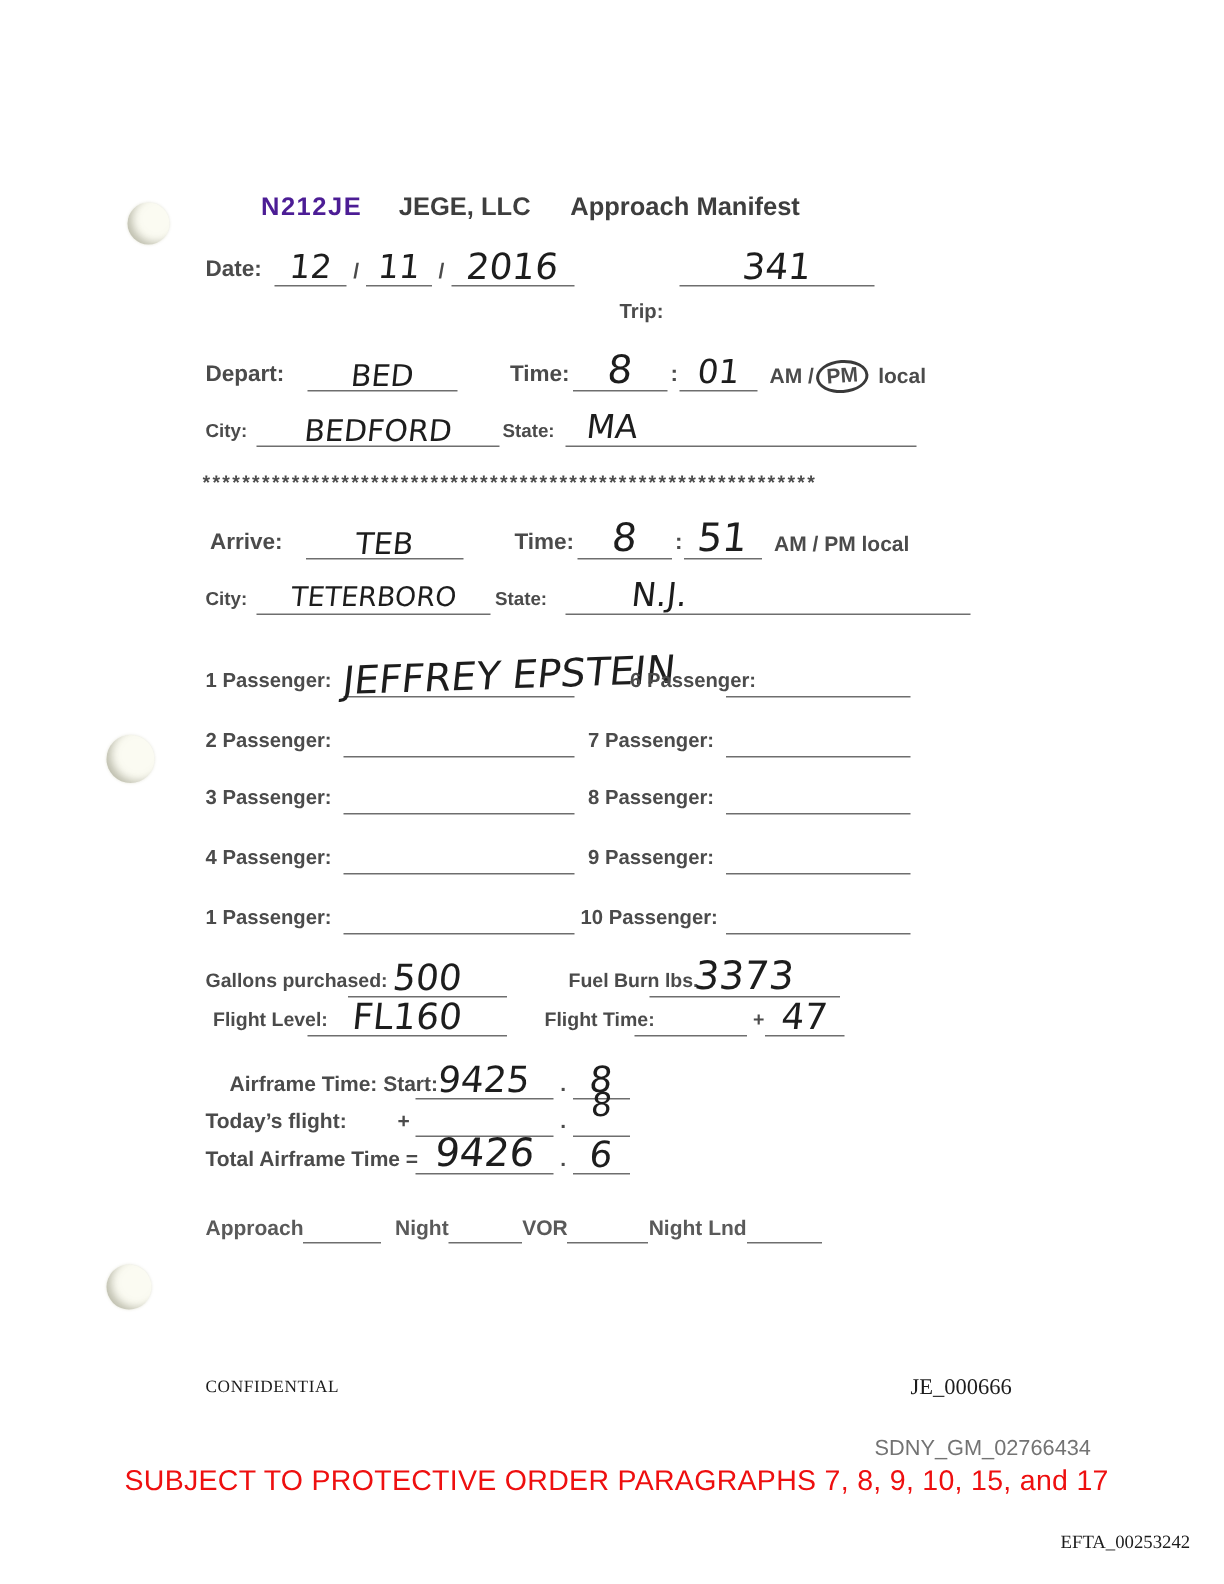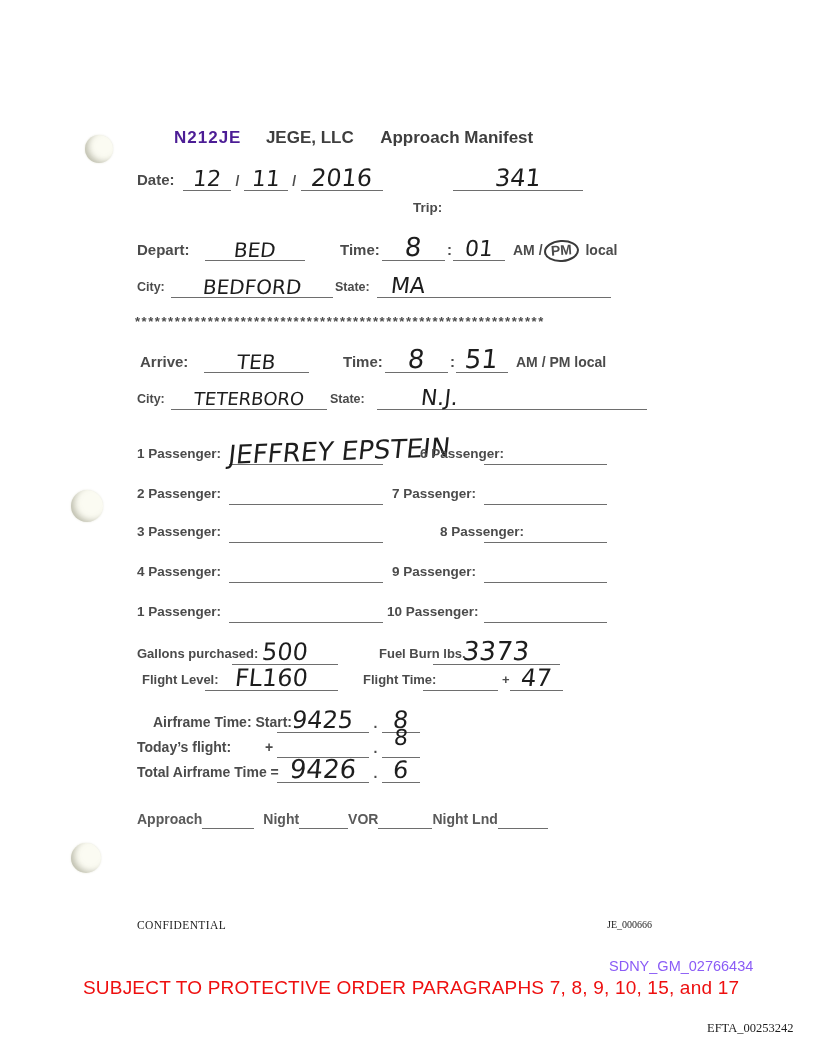--- a/index.html
+++ b/index.html
@@ -103,21 +103,21 @@
 </div>
 <div class="row" style="top:484px;left:137px;width:560px;">
   <span class="at lbl s135" style="left:0;">2 Passenger:</span>
   <span class="at blank" style="left:92px;width:154px;"><span class="hand h20"></span></span>
   <span class="at lbl s135" style="left:255px;">7 Passenger:</span>
   <span class="at blank" style="left:347px;width:123px;"><span class="hand h20"></span></span>
 </div>
 <div class="row" style="top:522px;left:137px;width:560px;">
   <span class="at lbl s135" style="left:0;">3 Passenger:</span>
   <span class="at blank" style="left:92px;width:154px;"><span class="hand h20"></span></span>
-  <span class="at lbl s135" style="left:255px;margin-left:48px;">8 Passenger:</span>
+  <span class="at lbl s135" style="left:255px;">8 Passenger:</span>
   <span class="at blank" style="left:347px;width:123px;"><span class="hand h20"></span></span>
 </div>
 <div class="row" style="top:562px;left:137px;width:560px;">
   <span class="at lbl s135" style="left:0;">4 Passenger:</span>
   <span class="at blank" style="left:92px;width:154px;"><span class="hand h20"></span></span>
   <span class="at lbl s135" style="left:255px;">9 Passenger:</span>
   <span class="at blank" style="left:347px;width:123px;"><span class="hand h20"></span></span>
 </div>
 <div class="row" style="top:602px;left:137px;width:560px;">
   <span class="at lbl s135" style="left:0;">1 Passenger:</span>
@@ -165,16 +165,16 @@
     <span class="lbl s14">.</span>
     <span class="blank" style="width:38px;"><span class="hand h24">6</span></span>
   </span>
 </div>
 
 <div class="row" style="top:808px;left:137px;width:560px;">
   <span class="lbl s14" style="color:#5a5a5a;">Approach</span><span class="blank" style="width:52px;"></span><span class="lbl s14" style="color:#5a5a5a;margin-left:9px;">Night</span><span class="blank" style="width:49px;"></span><span class="lbl s14" style="color:#5a5a5a;">VOR</span><span class="blank" style="width:54px;"></span><span class="lbl s14" style="color:#5a5a5a;">Night Lnd</span><span class="blank" style="width:50px;"></span>
 </div>
 
 <div class="row serif" style="top:915px;left:137px;font-size:11.5px;letter-spacing:0.4px;">CONFIDENTIAL</div>
-<div class="row serif" style="top:915px;left:607px;font-size:10px;">JE_000666</div>
-<div class="row" style="top:956px;left:609px;font-size:14.5px;color:#8b5cf6;font-weight:500;">SDNY_GM_02766434</div>
+<div class="row serif" style="top:915px;left:607px;font-size:15px;">JE_000666</div>
+<div class="row" style="top:956px;left:583px;font-size:14.5px;color:#737373;font-weight:500;">SDNY_GM_02766434</div>
 <div class="red-notice" style="top:977px;left:83px;">SUBJECT TO PROTECTIVE ORDER PARAGRAPHS 7, 8, 9, 10, 15, and 17</div>
 <div class="row serif" style="top:1018px;left:707px;font-size:12.5px;">EFTA_00253242</div>
 
 </body></html>

